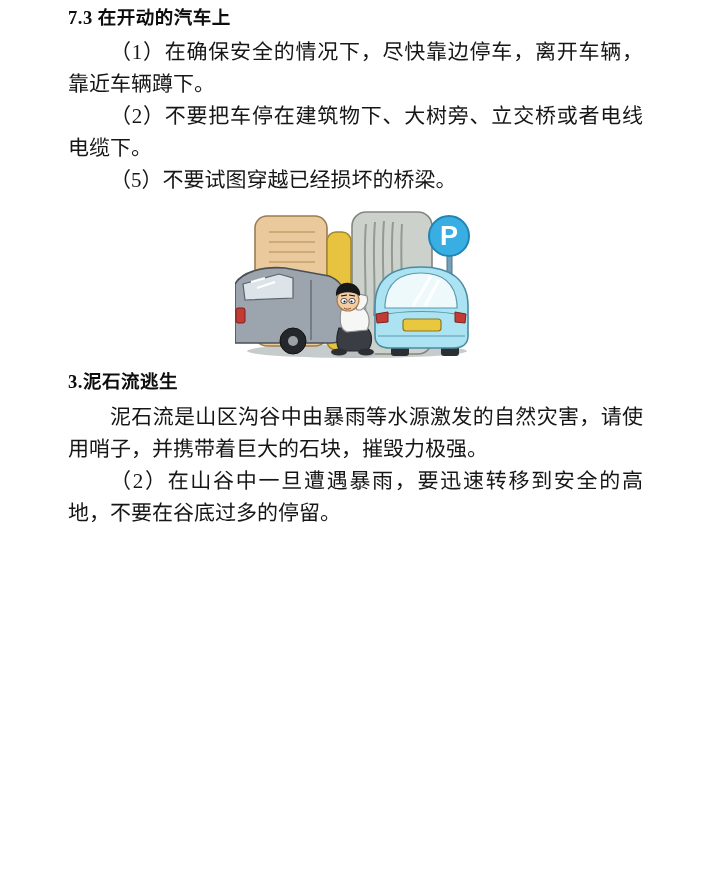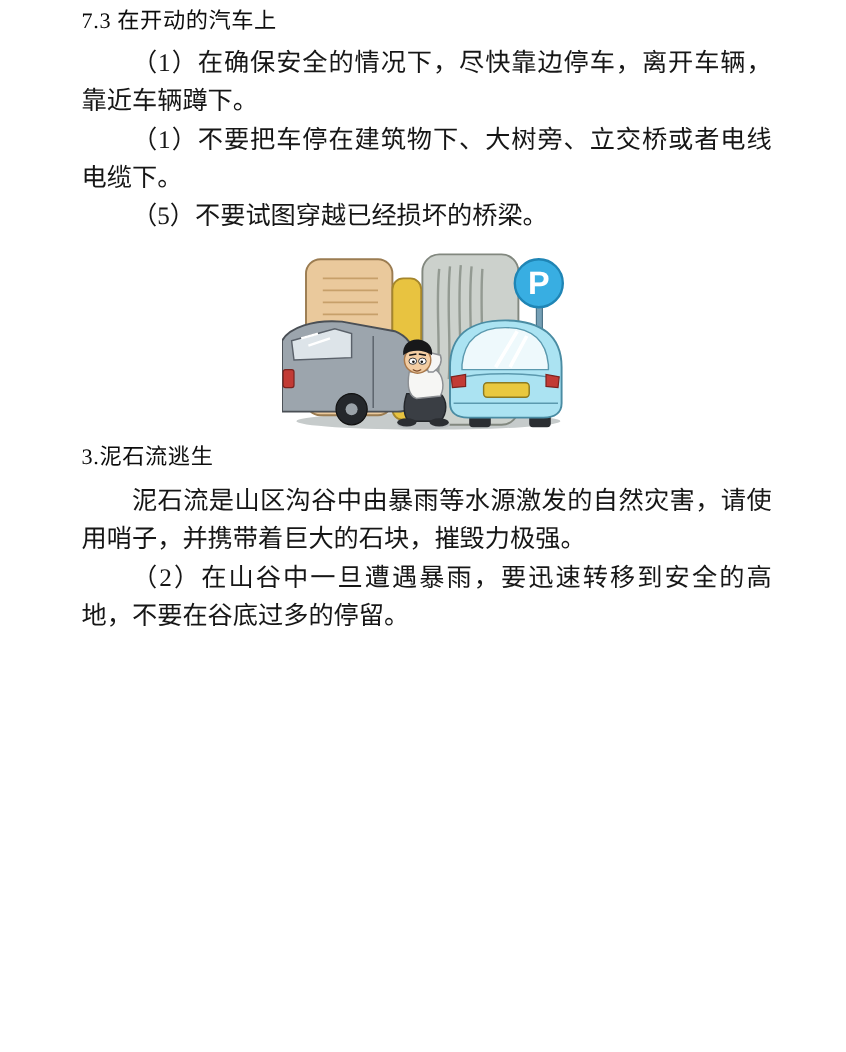--- a/index.html
+++ b/index.html
@@ -5,21 +5,21 @@
   html,body { margin:0; padding:0; background:#ffffff; }
   .page {
     width:705px; height:877px; box-sizing:border-box;
     padding:6px 62px 8px 68px;
     background:#ffffff;
     font-family:"Liberation Serif","DejaVu Serif",serif;
     color:#161616;
     overflow:hidden;
   }
   h2.sec-heading {
-    font-size:18.5px; line-height:24px; font-weight:normal; margin:0;
+    font-size:18.5px; line-height:24px; font-weight:bold; margin:0;
     color:#0d0d0d; letter-spacing:0.5px;
   }
   p.item, p.intro {
     font-size:21px; line-height:32px; margin:0;
     text-indent:2em; text-align:justify; text-justify:inter-ideograph;
     font-weight:500;
   }
   .sec-7-3 h2 { margin-bottom:6px; }
   .sec-7-4 { margin-top:22px; }
   .sec-7-4 h2 { margin-bottom:7px; }
@@ -32,21 +32,21 @@
   figure.illustration svg { display:block; }
 </style>
 </head>
 <body>
 
 <div class="page">
 
   <section class="sec-7-3">
     <h2 class="sec-heading">7.3 在开动的汽车上</h2>
     <p class="item">（1）在确保安全的情况下，尽快靠边停车，离开车辆，靠近车辆蹲下。</p>
-    <p class="item">（1）不要把车停在建筑物下、大树旁、立交桥或者电线电缆下。</p>
+    <p class="item">（2）不要把车停在建筑物下、大树旁、立交桥或者电线电缆下。</p>
     <p class="item">（5）不要试图穿越已经损坏的桥梁。</p>
   </section>
 
   <figure class="illustration">
     <svg width="242" height="150" viewBox="0 0 242 150">
 
       <ellipse cx="122" cy="141" rx="110" ry="7" fill="#c6cbcb"></ellipse>
 
       <g>
         <rect x="20" y="6" width="72" height="130" rx="12" fill="#eac99c" stroke="#9b7c51" stroke-width="1.6"></rect>

